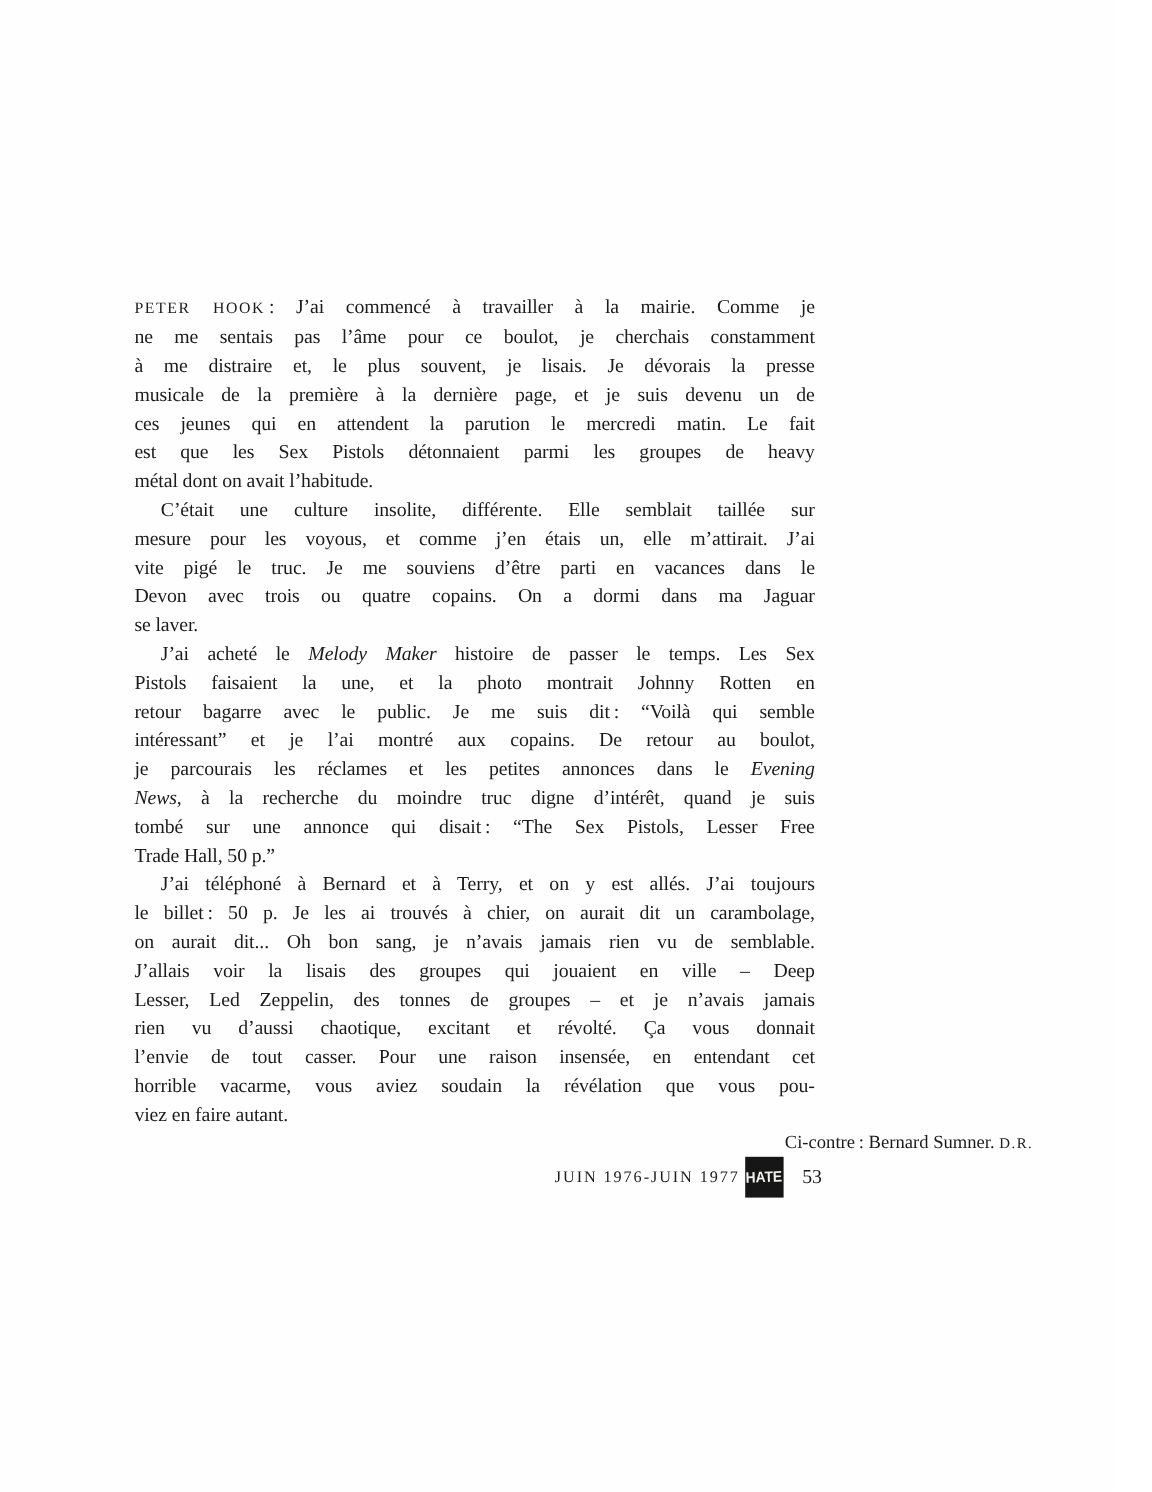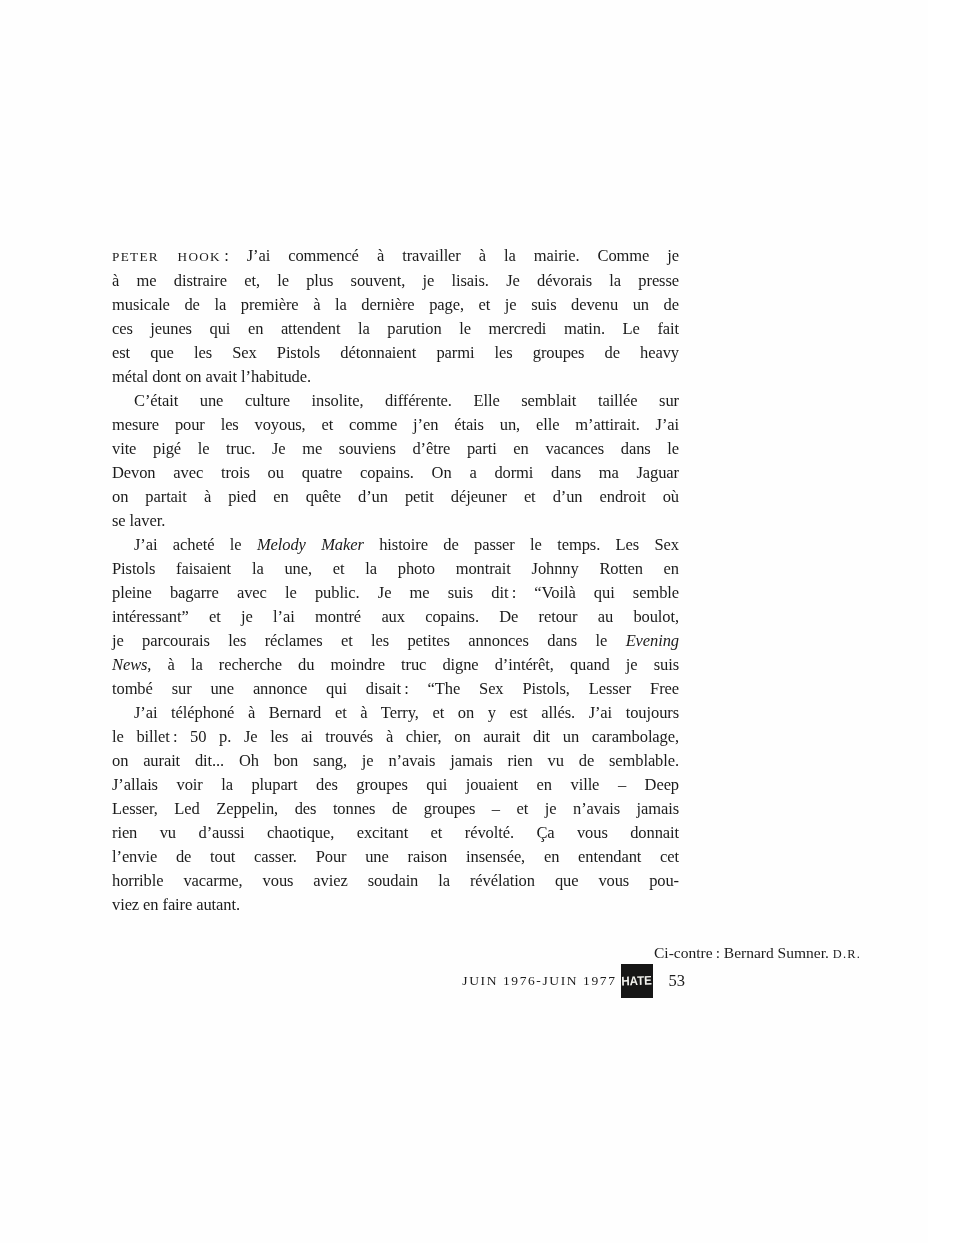--- a/index.html
+++ b/index.html
@@ -54,48 +54,49 @@
   .pagenum { font-size: 16.5px; margin-left: 16px; }
 </style>
 </head>
 <body>
 
 <div class="page">
 
   <main class="article">
       <div class="para">
         <div class="line"><span class="caps">PETER HOOK</span> : J’ai commencé à travailler à la mairie. Comme je</div>
+        <div class="line">ne me sentais pas l’âme pour ce boulot, je cherchais constamment</div>
         <div class="line">à me distraire et, le plus souvent, je lisais. Je dévorais la presse</div>
         <div class="line">musicale de la première à la dernière page, et je suis devenu un de</div>
         <div class="line">ces jeunes qui en attendent la parution le mercredi matin. Le fait</div>
         <div class="line">est que les Sex Pistols détonnaient parmi les groupes de heavy</div>
         <div class="line last">métal dont on avait l’habitude.</div>
       </div>
       <div class="para">
         <div class="line indent">C’était une culture insolite, différente. Elle semblait taillée sur</div>
         <div class="line">mesure pour les voyous, et comme j’en étais un, elle m’attirait. J’ai</div>
         <div class="line">vite pigé le truc. Je me souviens d’être parti en vacances dans le</div>
         <div class="line">Devon avec trois ou quatre copains. On a dormi dans ma Jaguar</div>
-        <div class="line">on partait à pied en quête d’un petit déjeuner et d’un endroit où</div>
         <div class="line last">se laver.</div>
       </div>
       <div class="para">
         <div class="line indent">J’ai acheté le <em>Melody Maker</em> histoire de passer le temps. Les Sex</div>
         <div class="line">Pistols faisaient la une, et la photo montrait Johnny Rotten en</div>
-        <div class="line">pleine bagarre avec le public. Je me suis dit : “Voilà qui semble</div>
+        <div class="line">retour bagarre avec le public. Je me suis dit : “Voilà qui semble</div>
         <div class="line">intéressant” et je l’ai montré aux copains. De retour au boulot,</div>
         <div class="line">je parcourais les réclames et les petites annonces dans le <em>Evening</em></div>
         <div class="line"><em>News</em>, à la recherche du moindre truc digne d’intérêt, quand je suis</div>
         <div class="line">tombé sur une annonce qui disait : “The Sex Pistols, Lesser Free</div>
+        <div class="line last">Trade Hall, 50 p.”</div>
       </div>
       <div class="para">
         <div class="line indent">J’ai téléphoné à Bernard et à Terry, et on y est allés. J’ai toujours</div>
         <div class="line">le billet : 50 p. Je les ai trouvés à chier, on aurait dit un carambolage,</div>
         <div class="line">on aurait dit... Oh bon sang, je n’avais jamais rien vu de semblable.</div>
-        <div class="line">J’allais voir la plupart des groupes qui jouaient en ville – Deep</div>
+        <div class="line">J’allais voir la lisais des groupes qui jouaient en ville – Deep</div>
         <div class="line">Lesser, Led Zeppelin, des tonnes de groupes – et je n’avais jamais</div>
         <div class="line">rien vu d’aussi chaotique, excitant et révolté. Ça vous donnait</div>
         <div class="line">l’envie de tout casser. Pour une raison insensée, en entendant cet</div>
         <div class="line">horrible vacarme, vous aviez soudain la révélation que vous pou-</div>
         <div class="line last">viez en faire autant.</div>
       </div>
     </main>
 
   <div class="caption">Ci-contre : Bernard Sumner. <span class="caps">D.R.</span></div>
 

